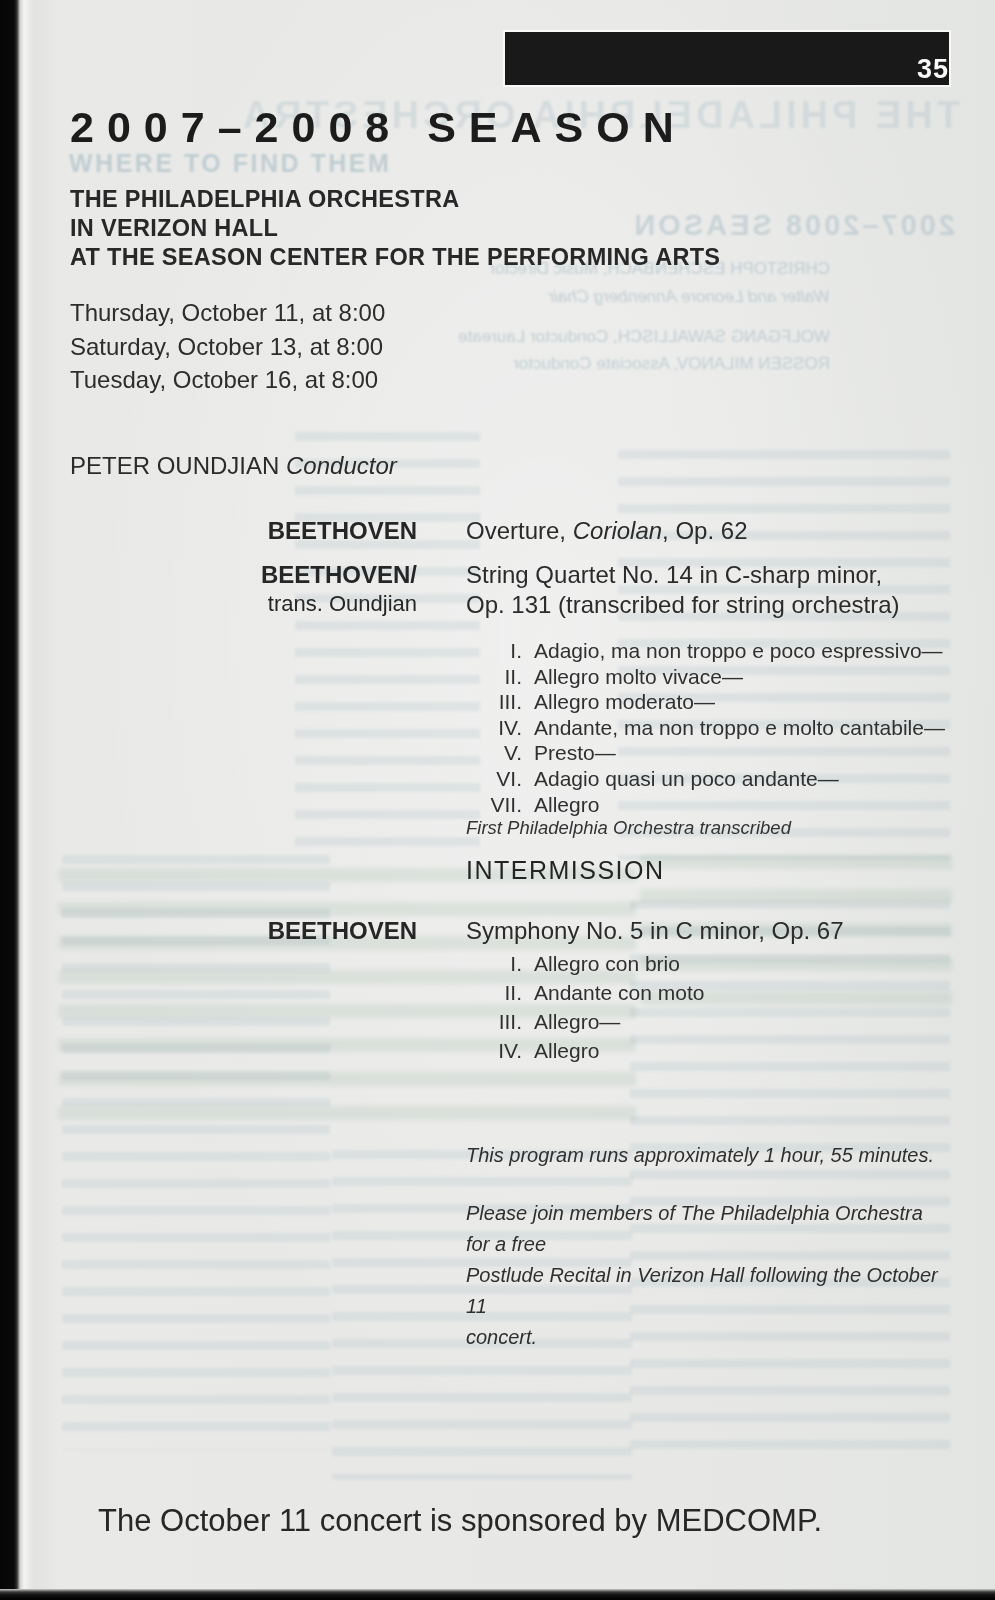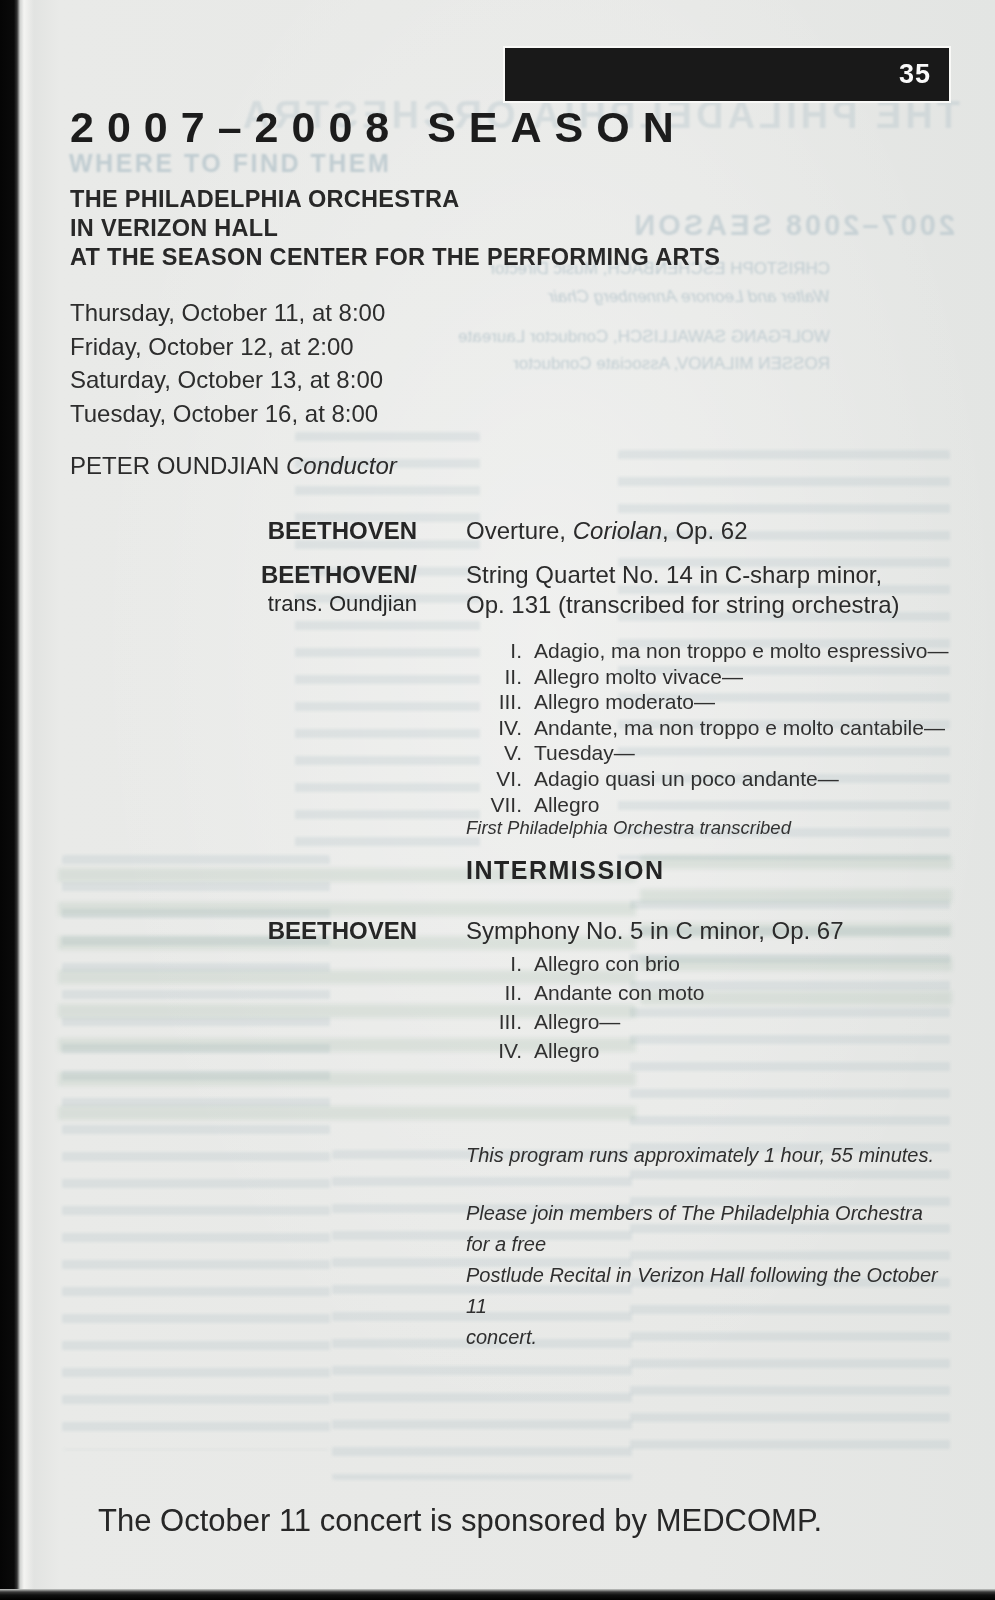--- a/index.html
+++ b/index.html
@@ -16,23 +16,23 @@
     background:linear-gradient(90deg,#050505 0,#0a0a0a 14px,#333 17px,#cfd1cf 20px,#f4f4f2 24px,rgba(244,244,242,0) 34px);}
   .bottom-edge{position:absolute;left:0;bottom:0;width:995px;height:11px;
     background:linear-gradient(180deg,#c9cbc9 0,#3a3a3a 3px,#101010 6px,#000 100%);}
   
   .ghost{position:absolute;color:#b3c3ca;white-space:nowrap;filter:blur(1.2px);}
   .ghost.mir{transform:scaleX(-1);}
   .ghost-col{position:absolute;border-radius:3px;filter:blur(1.6px);opacity:.8;
     background:repeating-linear-gradient(180deg,rgba(160,180,190,.26) 0 9px,rgba(160,180,190,0) 9px 27px);}
   .ghost-col.green{background:repeating-linear-gradient(180deg,rgba(146,176,156,.24) 0 14px,rgba(146,176,156,0) 14px 34px);filter:blur(2.2px);}
   
-  .pagenum-bar{position:absolute;left:505px;top:48px;width:444px;height:53px;
+  .pagenum-bar{position:absolute;left:505px;top:32px;width:444px;height:53px;
     background:#191919;box-shadow:0 0 0 2px rgba(250,250,248,.95);
-    display:flex;align-items:center;justify-content:flex-end;padding-right:18px;}
+    display:flex;align-items:flex-end;justify-content:flex-end;padding-right:0;}
   .pagenum{color:#fafafa;font-size:27px;font-weight:700;letter-spacing:1px;}
   
   .season-title{position:absolute;left:70px;top:103px;font-size:43px;font-weight:600;
     letter-spacing:13px;color:#1c1c1c;white-space:nowrap;}
   .venue{position:absolute;left:70px;top:185px;font-size:23.5px;font-weight:600;
     line-height:29px;letter-spacing:.3px;color:#282828;}
   .dates{position:absolute;left:70px;top:296px;font-size:24px;line-height:33.5px;color:#2d2d2d;}
   .conductor{position:absolute;left:70px;top:452px;font-size:24px;color:#2b2b2b;}
   .conductor .role{font-style:italic;}
   .prog-row{position:absolute;left:70px;width:880px;}
@@ -41,21 +41,21 @@
   .composer-cell .trans{font-size:22px;font-weight:400;}
   .work-cell{position:absolute;left:396px;top:0;width:484px;font-size:24px;line-height:30px;color:#2b2b2b;}
   .work-cell .it{font-style:italic;}
   .movements{position:absolute;left:466px;}
   .mv{display:flex;font-size:21px;color:#303030;}
   .mv.p25{height:25.6px;align-items:flex-start;}
   .mv.p29{height:29px;align-items:flex-start;}
   .mv .num{width:56px;text-align:right;flex:0 0 56px;}
   .mv .txt{margin-left:12px;white-space:nowrap;}
   .premiere{position:absolute;left:466px;top:817px;font-size:18.5px;font-style:italic;color:#333;}
-  .intermission{position:absolute;left:466px;top:856px;font-size:25px;font-weight:700;
+  .intermission{position:absolute;left:466px;top:856px;font-size:25px;font-weight:400;
     letter-spacing:1.5px;color:#242424;}
   .note{position:absolute;left:466px;font-size:20px;font-style:italic;color:#2f2f2f;line-height:31px;}
   .sponsor{position:absolute;left:68px;top:1503px;font-size:31px;color:#272727;margin-left:30px;}
 </style>
 </head>
 <body>
 
 <div class="scan">
 
   <div class="ghost mir" style="left:420px;top:94px;width:540px;font-size:38px;font-weight:600;letter-spacing:4px;opacity:.38;">THE PHILADELPHIA ORCHESTRA</div>
@@ -85,21 +85,20 @@
   <div class="season-title">2007–2008 SEASON</div>
 
   <div class="venue">
     <div>THE PHILADELPHIA ORCHESTRA</div>
     <div>IN VERIZON HALL</div>
     <div>AT THE SEASON CENTER FOR THE PERFORMING ARTS</div>
   </div>
 
   <div class="dates">
     <div>Thursday, October 11, at 8:00</div>
-    <div>Friday, October 12, at 2:00</div>
     <div>Saturday, October 13, at 8:00</div>
     <div>Tuesday, October 16, at 8:00</div>
   </div>
 
   <div class="conductor">
     <span>PETER OUNDJIAN</span>
     <span> </span>
     <span class="role">Conductor</span>
   </div>
 
@@ -117,37 +116,37 @@
     </div>
     <div class="work-cell">
       <div>String Quartet No. 14 in C-sharp minor,</div>
       <div>Op. 131 (transcribed for string orchestra)</div>
     </div>
   </div>
 
   <div class="movements" style="top:639px;">
     <div class="mv p25">
         <span class="num">I.</span>
-        <span class="txt">Adagio, ma non troppo e molto espressivo—</span>
+        <span class="txt">Adagio, ma non troppo e poco espressivo—</span>
       </div>
     <div class="mv p25">
         <span class="num">II.</span>
         <span class="txt">Allegro molto vivace—</span>
       </div>
     <div class="mv p25">
         <span class="num">III.</span>
         <span class="txt">Allegro moderato—</span>
       </div>
     <div class="mv p25">
         <span class="num">IV.</span>
         <span class="txt">Andante, ma non troppo e molto cantabile—</span>
       </div>
     <div class="mv p25">
         <span class="num">V.</span>
-        <span class="txt">Tuesday—</span>
+        <span class="txt">Presto—</span>
       </div>
     <div class="mv p25">
         <span class="num">VI.</span>
         <span class="txt">Adagio quasi un poco andante—</span>
       </div>
     <div class="mv p25">
         <span class="num">VII.</span>
         <span class="txt">Allegro</span>
       </div>
   </div>

